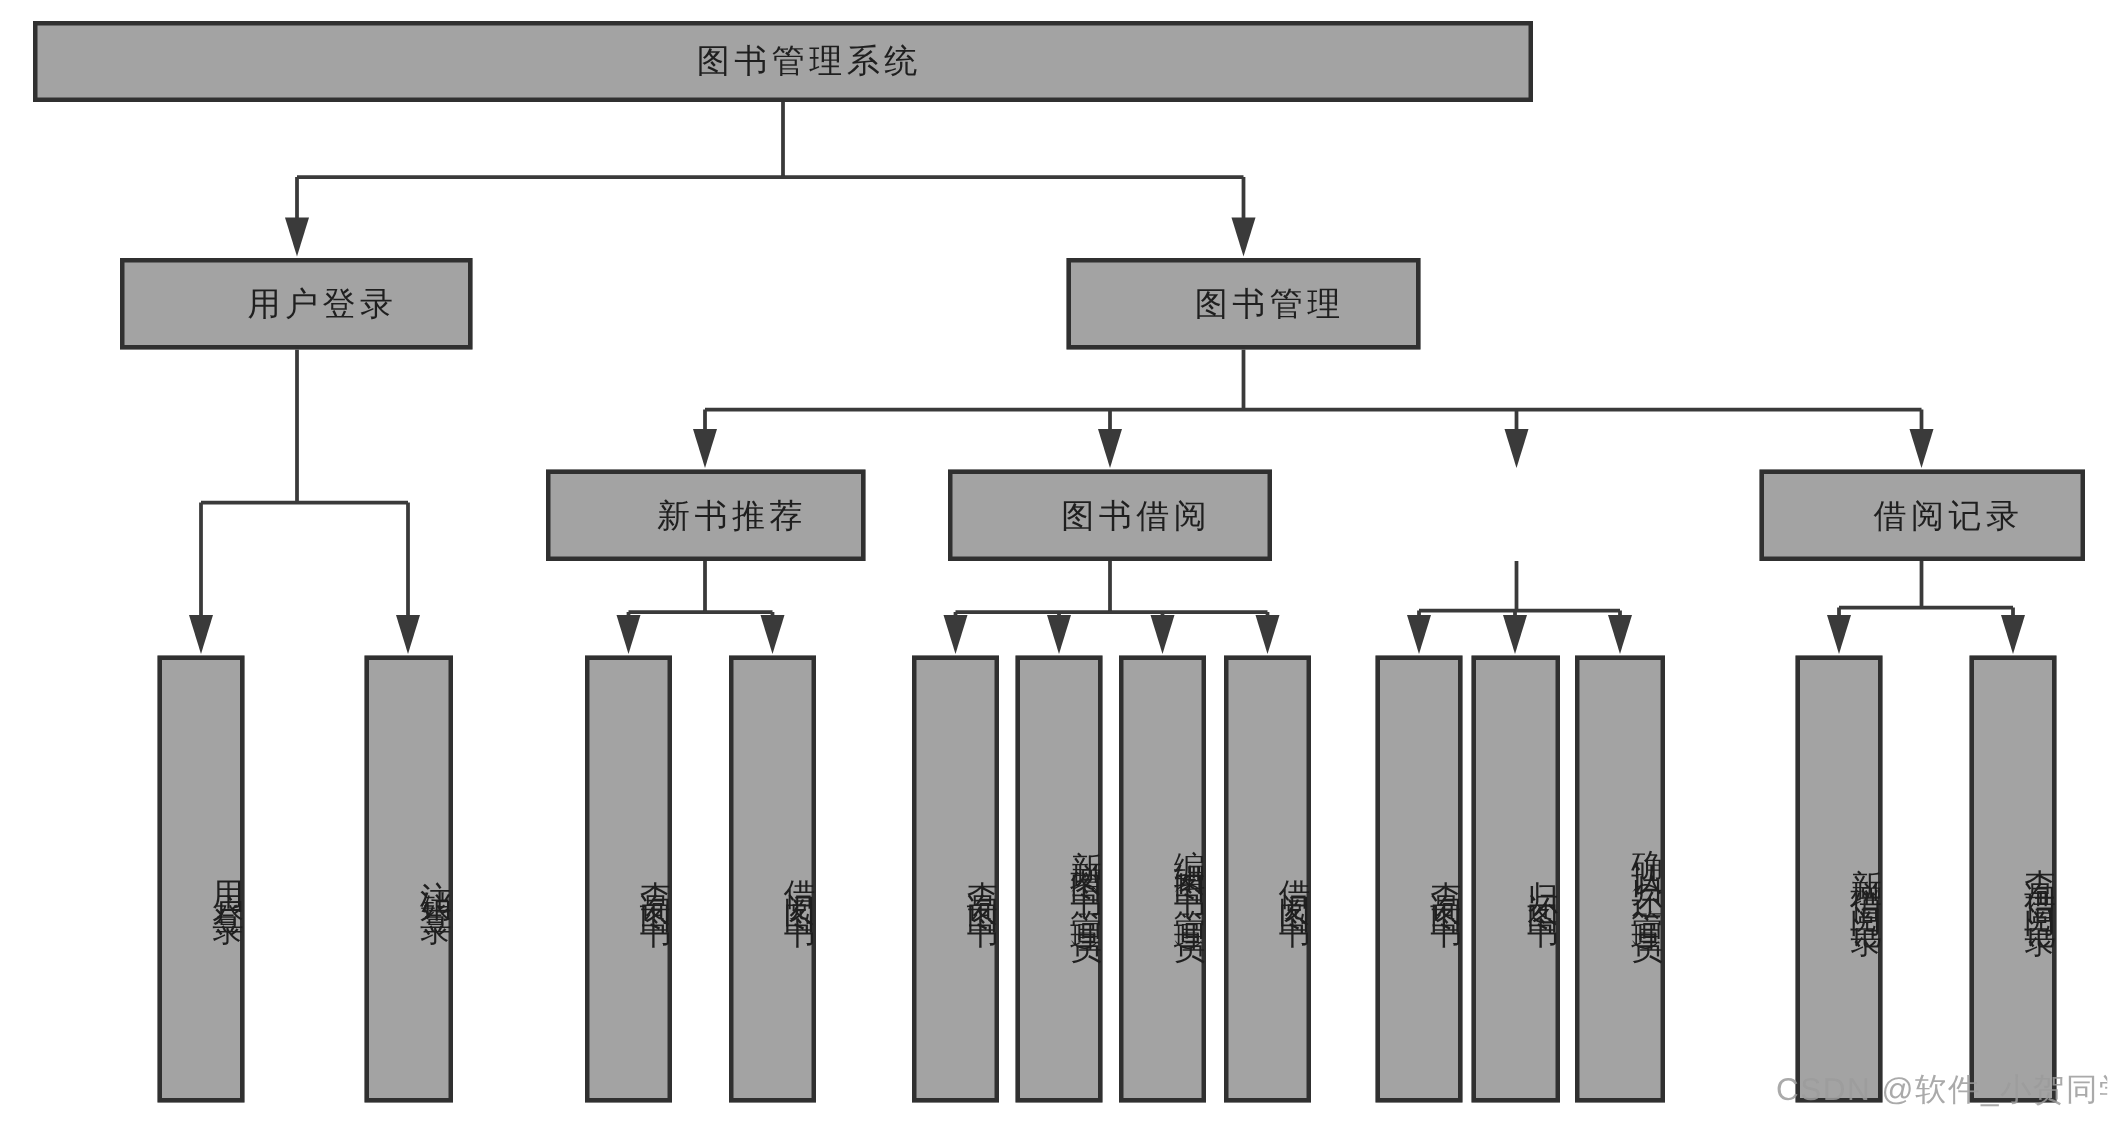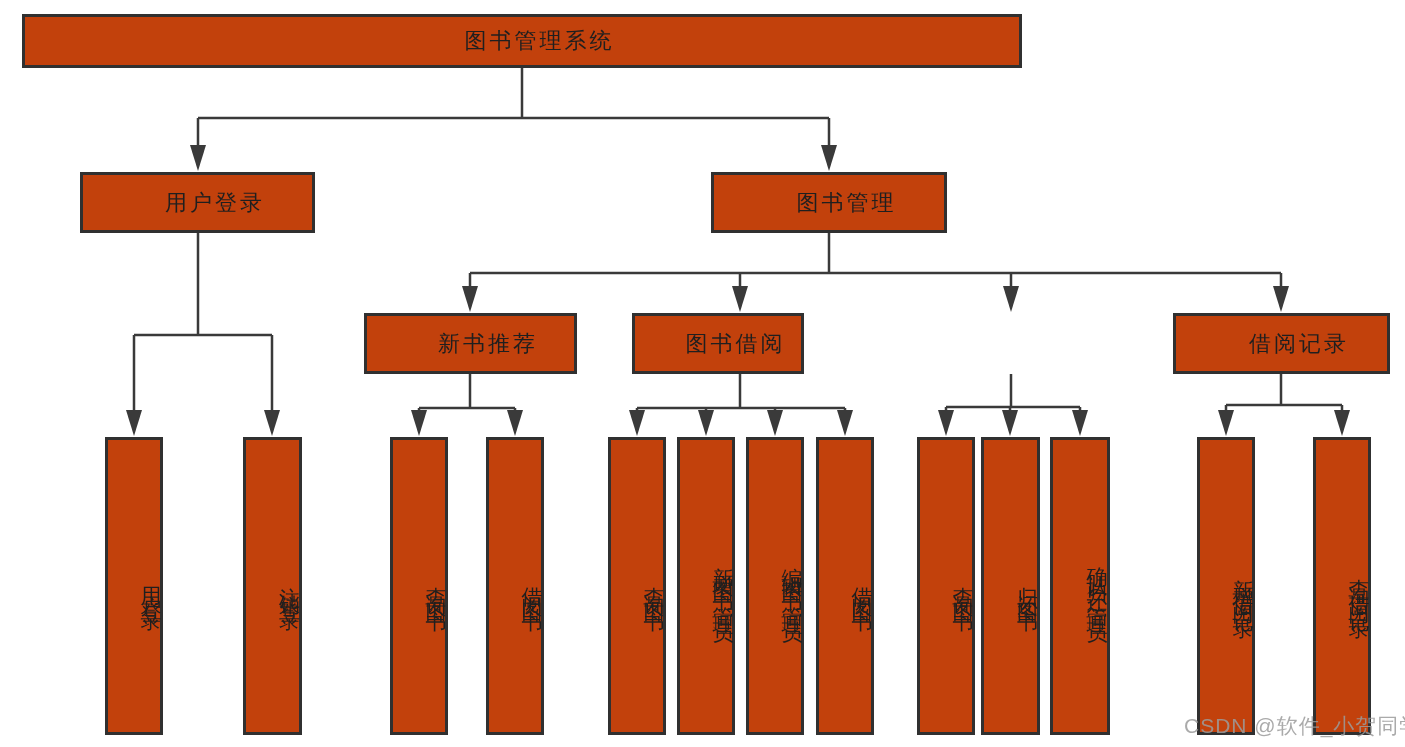--- a/index.html
+++ b/index.html
@@ -7,21 +7,21 @@
     position:relative;
     width:1405px;height:747px;
     background:#ffffff;
     font-family:"Liberation Sans","DejaVu Sans",sans-serif;
     overflow:hidden;
   }
   #connectors{position:absolute;left:0;top:0;width:1405px;height:747px;}
   .box{
     position:absolute;
     box-sizing:border-box;
-    background:#c2410c;
+    background:#a3a3a3;
     border:3px solid #303030;
     display:flex;
     align-items:center;
     justify-content:center;
     color:#1f1f1f;
     font-size:22px;
     letter-spacing:3px;
     text-align:center;
     white-space:nowrap;
     padding-left:35px;
@@ -40,21 +40,21 @@
     line-height:1;
     white-space:nowrap;
   }
   
   #b-root{left:22px;top:14px;width:1000px;height:54px;}
   
   #b-userlogin{left:80px;top:172px;width:235px;height:61px;}
   #b-bookmgmt{left:711px;top:172px;width:236px;height:61px;}
   
   #b-newbook{left:364px;top:313px;width:213px;height:61px;}
-  #b-borrow{left:632px;top:313px;width:172px;height:61px;}
+  #b-borrow{left:632px;top:313px;width:216px;height:61px;}
   #b-current{left:903px;top:313px;width:216px;height:61px;}
   #b-records{left:1173px;top:313px;width:217px;height:61px;}
   
   #v1{left:105px;}
   #v2{left:243px;width:59px;}
   #v3{left:390px;}
   #v4{left:486px;}
   #v5{left:608px;}
   #v6{left:677px;}
   #v7{left:746px;}

